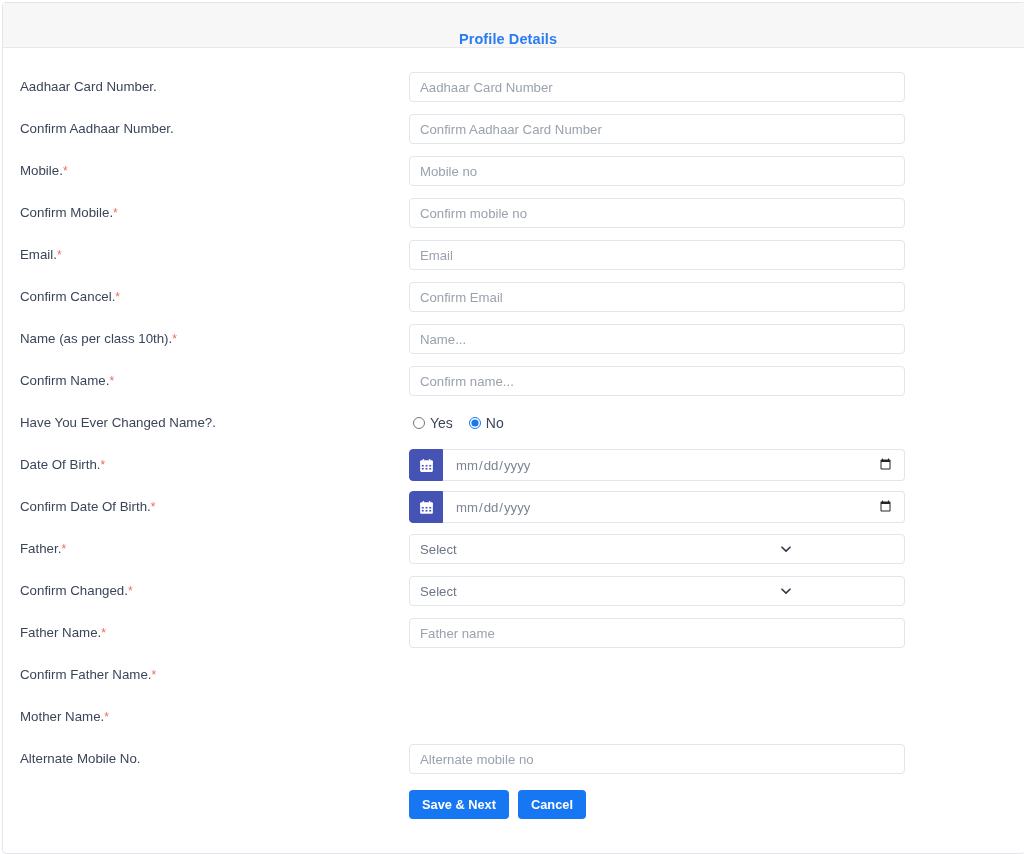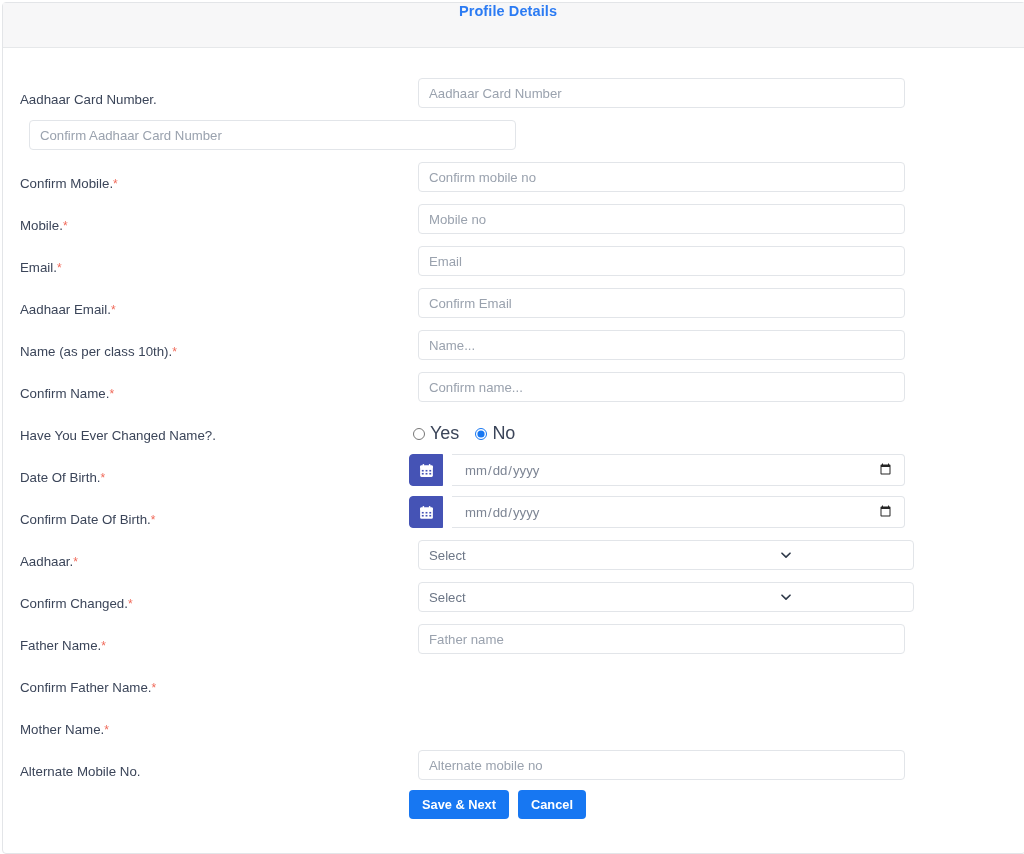--- a/index.html
+++ b/index.html
@@ -27,40 +27,40 @@
     background: #ffffff;
     border: 1px solid #e3e5e8;
     border-radius: 4px;
   }
 
   .card-header {
     height: 45px;
     background: #f7f7f8;
     border-bottom: 1px solid #e6e8ea;
     display: flex;
-    align-items: flex-start;
+    align-items: flex-end;
     justify-content: center;
     padding-right: 12px;
   }
   .card-title {
     font-size: 14.5px;
     font-weight: bold;
     color: #2b7bf3;
     letter-spacing: 0.1px;
   }
 
   .card-body {
     padding: 18px 0 14px 0;
   }
 
   
   .row {
     position: relative;
     display: flex;
-    align-items: flex-end;
+    align-items: center;
     height: 42px;
     padding-left: 17px;
   }
 
   .label {
     width: 389px;
     flex: 0 0 389px;
     font-size: 13.3px;
     color: #3b4559;
     line-height: 1.2;
@@ -80,21 +80,20 @@
     width: 496px;
     height: 30px;
     border: 1px solid #e2e5e9;
     border-radius: 4px;
     background: #ffffff;
     font-family: "Liberation Sans", sans-serif;
     font-size: 13.2px;
     color: #3b4559;
     padding: 0 10px;
     outline: none;
-    margin-left: 9px;
   }
   .inp::placeholder { color: #9aa2ae; opacity: 1; }
 
   
   .sel-wrap { position: relative; width: 396px; }
   select.inp {
     -webkit-appearance: none;
     appearance: none;
     padding-right: 30px;
     color: #6c7686;
@@ -139,21 +138,21 @@
   input[type="date"].inp::-webkit-datetime-edit { color: #7d8594; }
   input[type="date"].inp::-webkit-calendar-picker-indicator { opacity: 0.85; cursor: pointer; }
 
   
   .radio-group { display: flex; align-items: center; gap: 16px; padding-left: 4px; }
   .radio-item { display: flex; align-items: center; gap: 5px; cursor: pointer; }
   .radio-item input[type="radio"] {
     width: 12px; height: 12px; margin: 0; cursor: pointer;
     accent-color: #1777f2;
   }
-  .radio-label { font-size: 18px; color: #3b4559; }
+  .radio-label { font-size: 14px; color: #3b4559; }
 
   
   .btn-row {
     display: flex;
     align-items: center;
     gap: 9px;
     padding-left: 406px;
     height: 40px;
     margin-top: 4px;
   }
@@ -186,44 +185,45 @@
 
     <div class="card-body">
       <div id="rows-container">
           <div class="row">
             <div class="label"><span>Aadhaar Card Number.</span></div>
             <div class="field-wrap">
               <input type="text" class="inp" placeholder="Aadhaar Card Number" style="">
             </div>
           </div>
           <div class="row">
+            <div class="label"><span>Confirm Aadhaar Number.</span></div>
             <div class="field-wrap">
               <input type="text" class="inp" placeholder="Confirm Aadhaar Card Number" style="">
             </div>
           </div>
           <div class="row">
+            <div class="label"><span>Mobile.</span><span class="req">*</span></div>
+            <div class="field-wrap">
+              <input type="text" class="inp" placeholder="Mobile no" style="">
+            </div>
+          </div>
+          <div class="row">
             <div class="label"><span>Confirm Mobile.</span><span class="req">*</span></div>
             <div class="field-wrap">
               <input type="text" class="inp" placeholder="Confirm mobile no" style="">
             </div>
           </div>
           <div class="row">
-            <div class="label"><span>Mobile.</span><span class="req">*</span></div>
-            <div class="field-wrap">
-              <input type="text" class="inp" placeholder="Mobile no" style="">
-            </div>
-          </div>
-          <div class="row">
             <div class="label"><span>Email.</span><span class="req">*</span></div>
             <div class="field-wrap">
               <input type="text" class="inp" placeholder="Email" style="">
             </div>
           </div>
           <div class="row">
-            <div class="label"><span>Aadhaar Email.</span><span class="req">*</span></div>
+            <div class="label"><span>Confirm Cancel.</span><span class="req">*</span></div>
             <div class="field-wrap">
               <input type="text" class="inp" placeholder="Confirm Email" style="">
             </div>
           </div>
           <div class="row">
             <div class="label"><span>Name (as per class 10th).</span><span class="req">*</span></div>
             <div class="field-wrap">
               <input type="text" class="inp" placeholder="Name..." style="">
             </div>
           </div>
@@ -286,21 +286,21 @@
                     <rect x="3" y="10.6" width="2" height="1.7" fill="#4553b5"></rect>
                     <rect x="7" y="10.6" width="2" height="1.7" fill="#4553b5"></rect>
                     <rect x="11" y="10.6" width="2" height="1.7" fill="#4553b5"></rect>
                   </svg>
                 </div>
                 <input type="date" class="inp" style="">
               </div>
             </div>
           </div>
           <div class="row">
-            <div class="label"><span>Aadhaar.</span><span class="req">*</span></div>
+            <div class="label"><span>Father.</span><span class="req">*</span></div>
             <div class="field-wrap">
               <div class="sel-wrap"><select class="inp"><option>Select</option></select><span class="chev"><svg width="14" height="14" viewBox="0 0 16 16" fill="none">
                     <path d="M3.4 6L8 10.4 12.6 6" stroke="#2f3a4a" stroke-width="1.9" stroke-linecap="round" stroke-linejoin="round"></path>
                   </svg></span></div>
             </div>
           </div>
           <div class="row">
             <div class="label"><span>Confirm Changed.</span><span class="req">*</span></div>
             <div class="field-wrap">
               <div class="sel-wrap"><select class="inp"><option>Select</option></select><span class="chev"><svg width="14" height="14" viewBox="0 0 16 16" fill="none">

